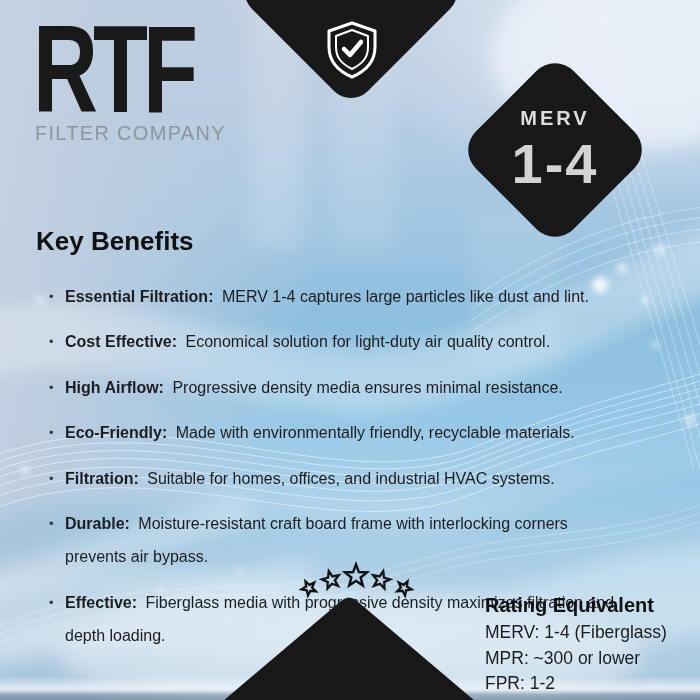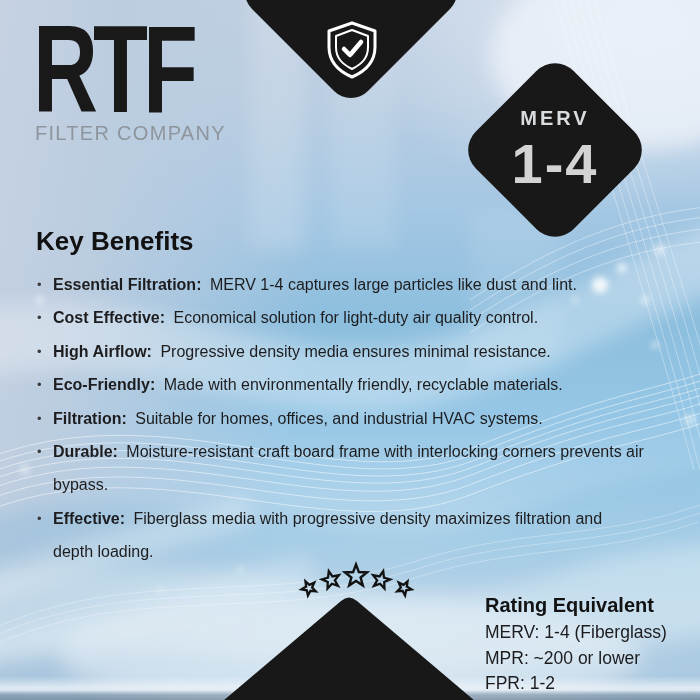--- a/index.html
+++ b/index.html
@@ -46,21 +46,21 @@
     position:absolute;left:495px;top:107px;width:120px;text-align:center;
   }
   .merv-label{font-size:20px;font-weight:bold;letter-spacing:3px;color:#dadde0;}
   .merv-range{font-size:56px;font-weight:bold;letter-spacing:2px;color:#d3d3d3;line-height:50px;margin-top:9px;}
   
   .kb-title{position:absolute;left:36px;top:226px;font-size:26px;font-weight:bold;color:#111;}
   .kb-list{
     position:absolute;left:36px;top:268px;width:608px;margin:0;padding:0;list-style:none;
     font-size:16px;line-height:33.4px;color:#1d1d1f;
   }
-  .kb-list li{position:relative;padding-left:17px;margin:0;}
+  .kb-list li{position:relative;padding-left:17px;margin:12px;}
   .kb-list li::before{content:"•";position:absolute;left:1px;top:0;color:#3a3a3c;font-size:13px;}
   .bl{font-weight:bold;margin-right:4px;}
   
   .rating{position:absolute;left:485px;top:594px;}
   .rating-title{font-size:20px;font-weight:bold;color:#121212;margin-bottom:3px;}
   .rating-line{font-size:17.5px;line-height:25.5px;color:#1c1c1e;}
 </style>
 </head>
 <body>
 
@@ -198,17 +198,17 @@
     </li>
     <li>
       <span class="bl">Effective:</span>
       <span class="bt">Fiberglass media with progressive density maximizes filtration and depth loading.</span>
     </li>
   </ul>
 
   <div class="rating">
     <div class="rating-title">Rating Equivalent</div>
     <div class="rating-line">MERV: 1-4 (Fiberglass)</div>
-    <div class="rating-line">MPR: ~200 or lower</div>
+    <div class="rating-line">MPR: ~300 or lower</div>
     <div class="rating-line">FPR: 1-2</div>
   </div>
 
 </div>
 
 </body></html>

